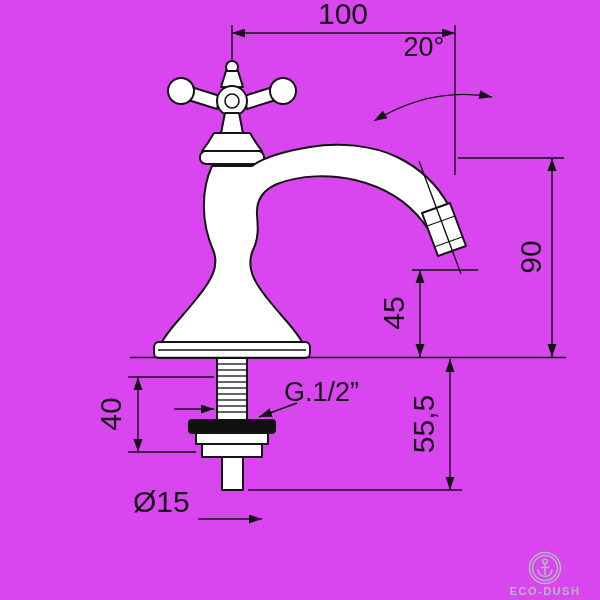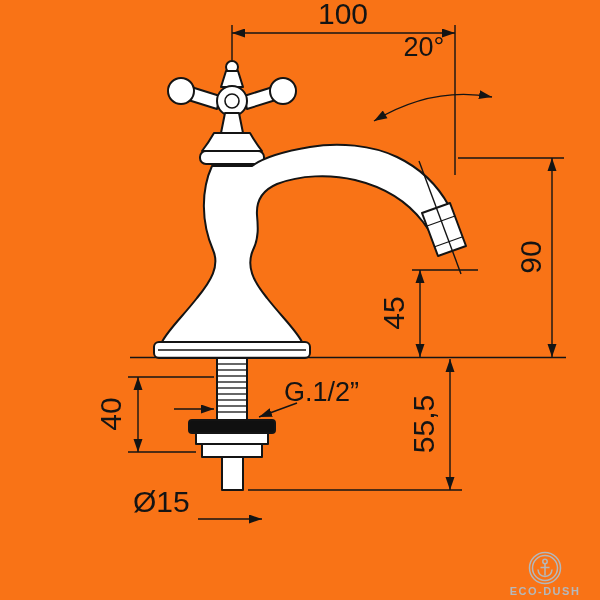--- a/index.html
+++ b/index.html
@@ -1,16 +1,16 @@
 <!DOCTYPE html>
 <html><head>
 <meta charset="utf-8">
 <style>
   html,body{margin:0;padding:0;background:#fff;}
-  .canvas{position:relative;width:600px;height:600px;background:#f97316;overflow:hidden;
+  .canvas{position:relative;width:600px;height:600px;background:#d946ef;overflow:hidden;
           font-family:"Liberation Sans",sans-serif;}
   svg{position:absolute;left:0;top:0;}
   .fig{stroke:#141414;stroke-width:2;fill:#ffffff;stroke-linejoin:round;stroke-linecap:round;}
   .fig-dark{stroke:#141414;stroke-width:2;fill:#101010;}
   .fig-line{stroke:#141414;stroke-width:1.6;fill:none;}
   .dim-line{stroke:#141414;stroke-width:1.4;fill:none;}
   .dim-text{font-family:"Liberation Sans",sans-serif;font-size:30px;fill:#141414;}
   .dim-text-sm{font-family:"Liberation Sans",sans-serif;font-size:27px;fill:#141414;}
   .thread{stroke:#141414;stroke-width:1.3;}
   .wm{stroke:#b4b8bc;fill:none;stroke-width:1.5;}

